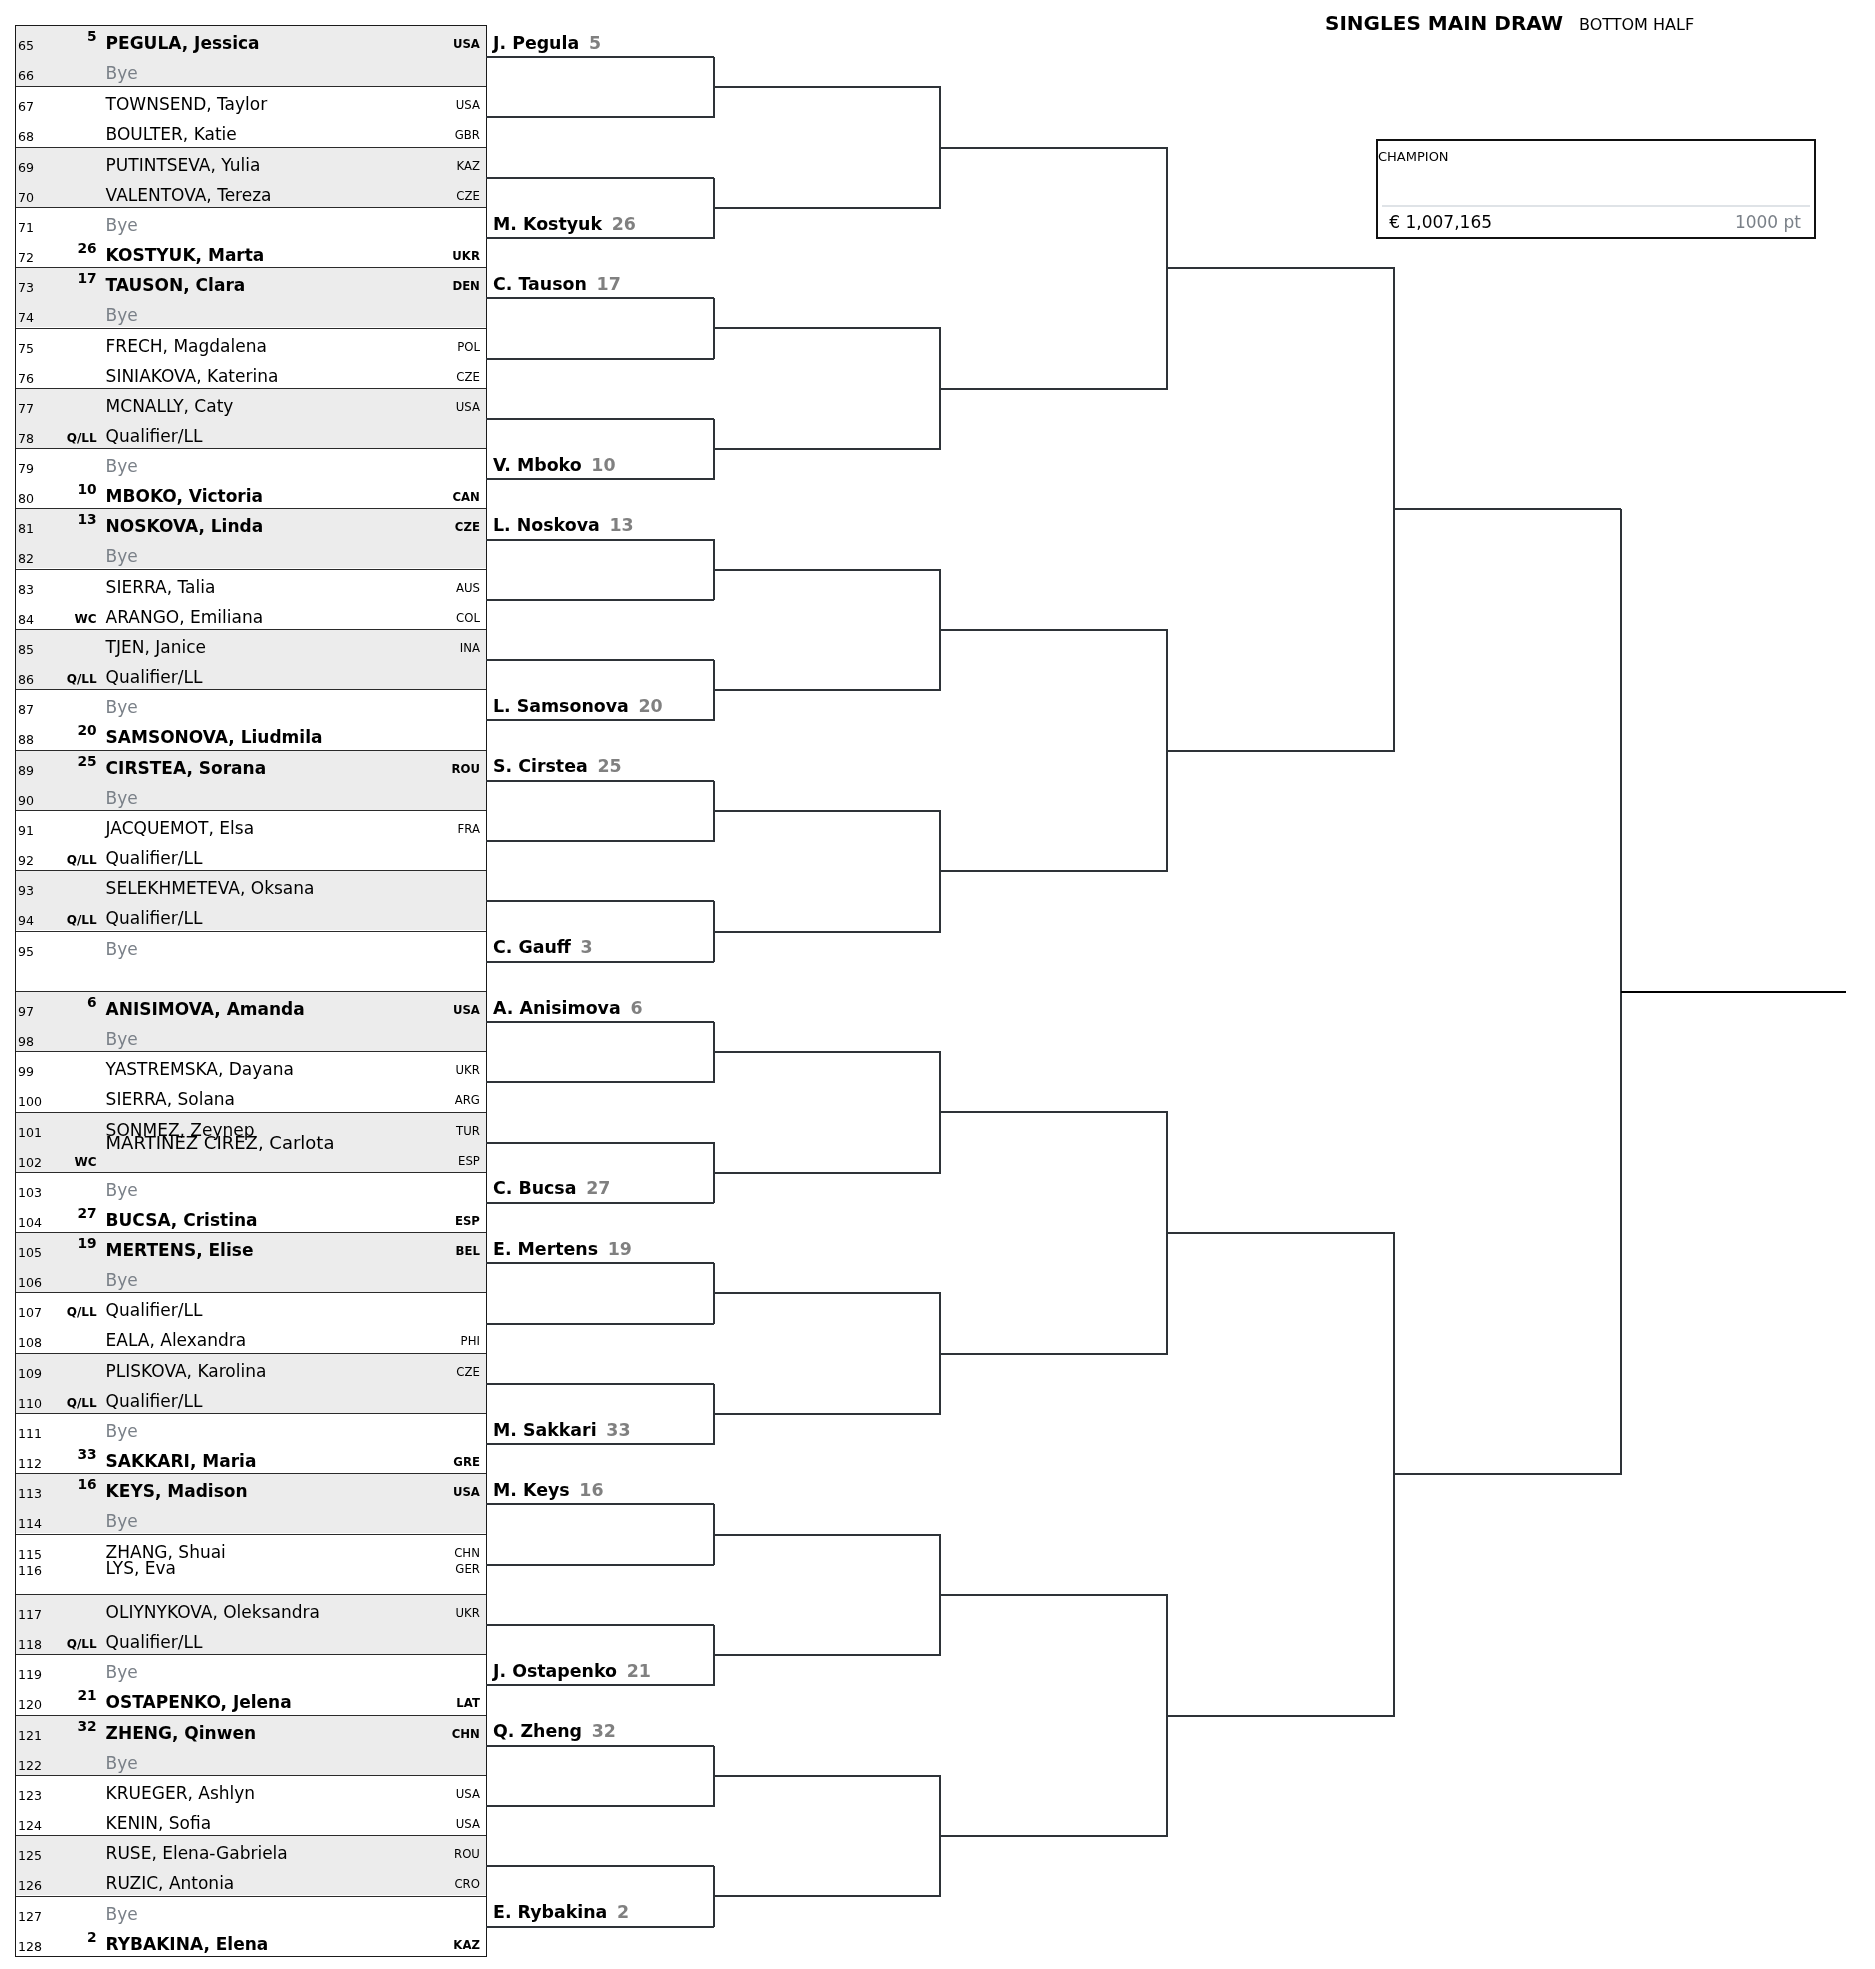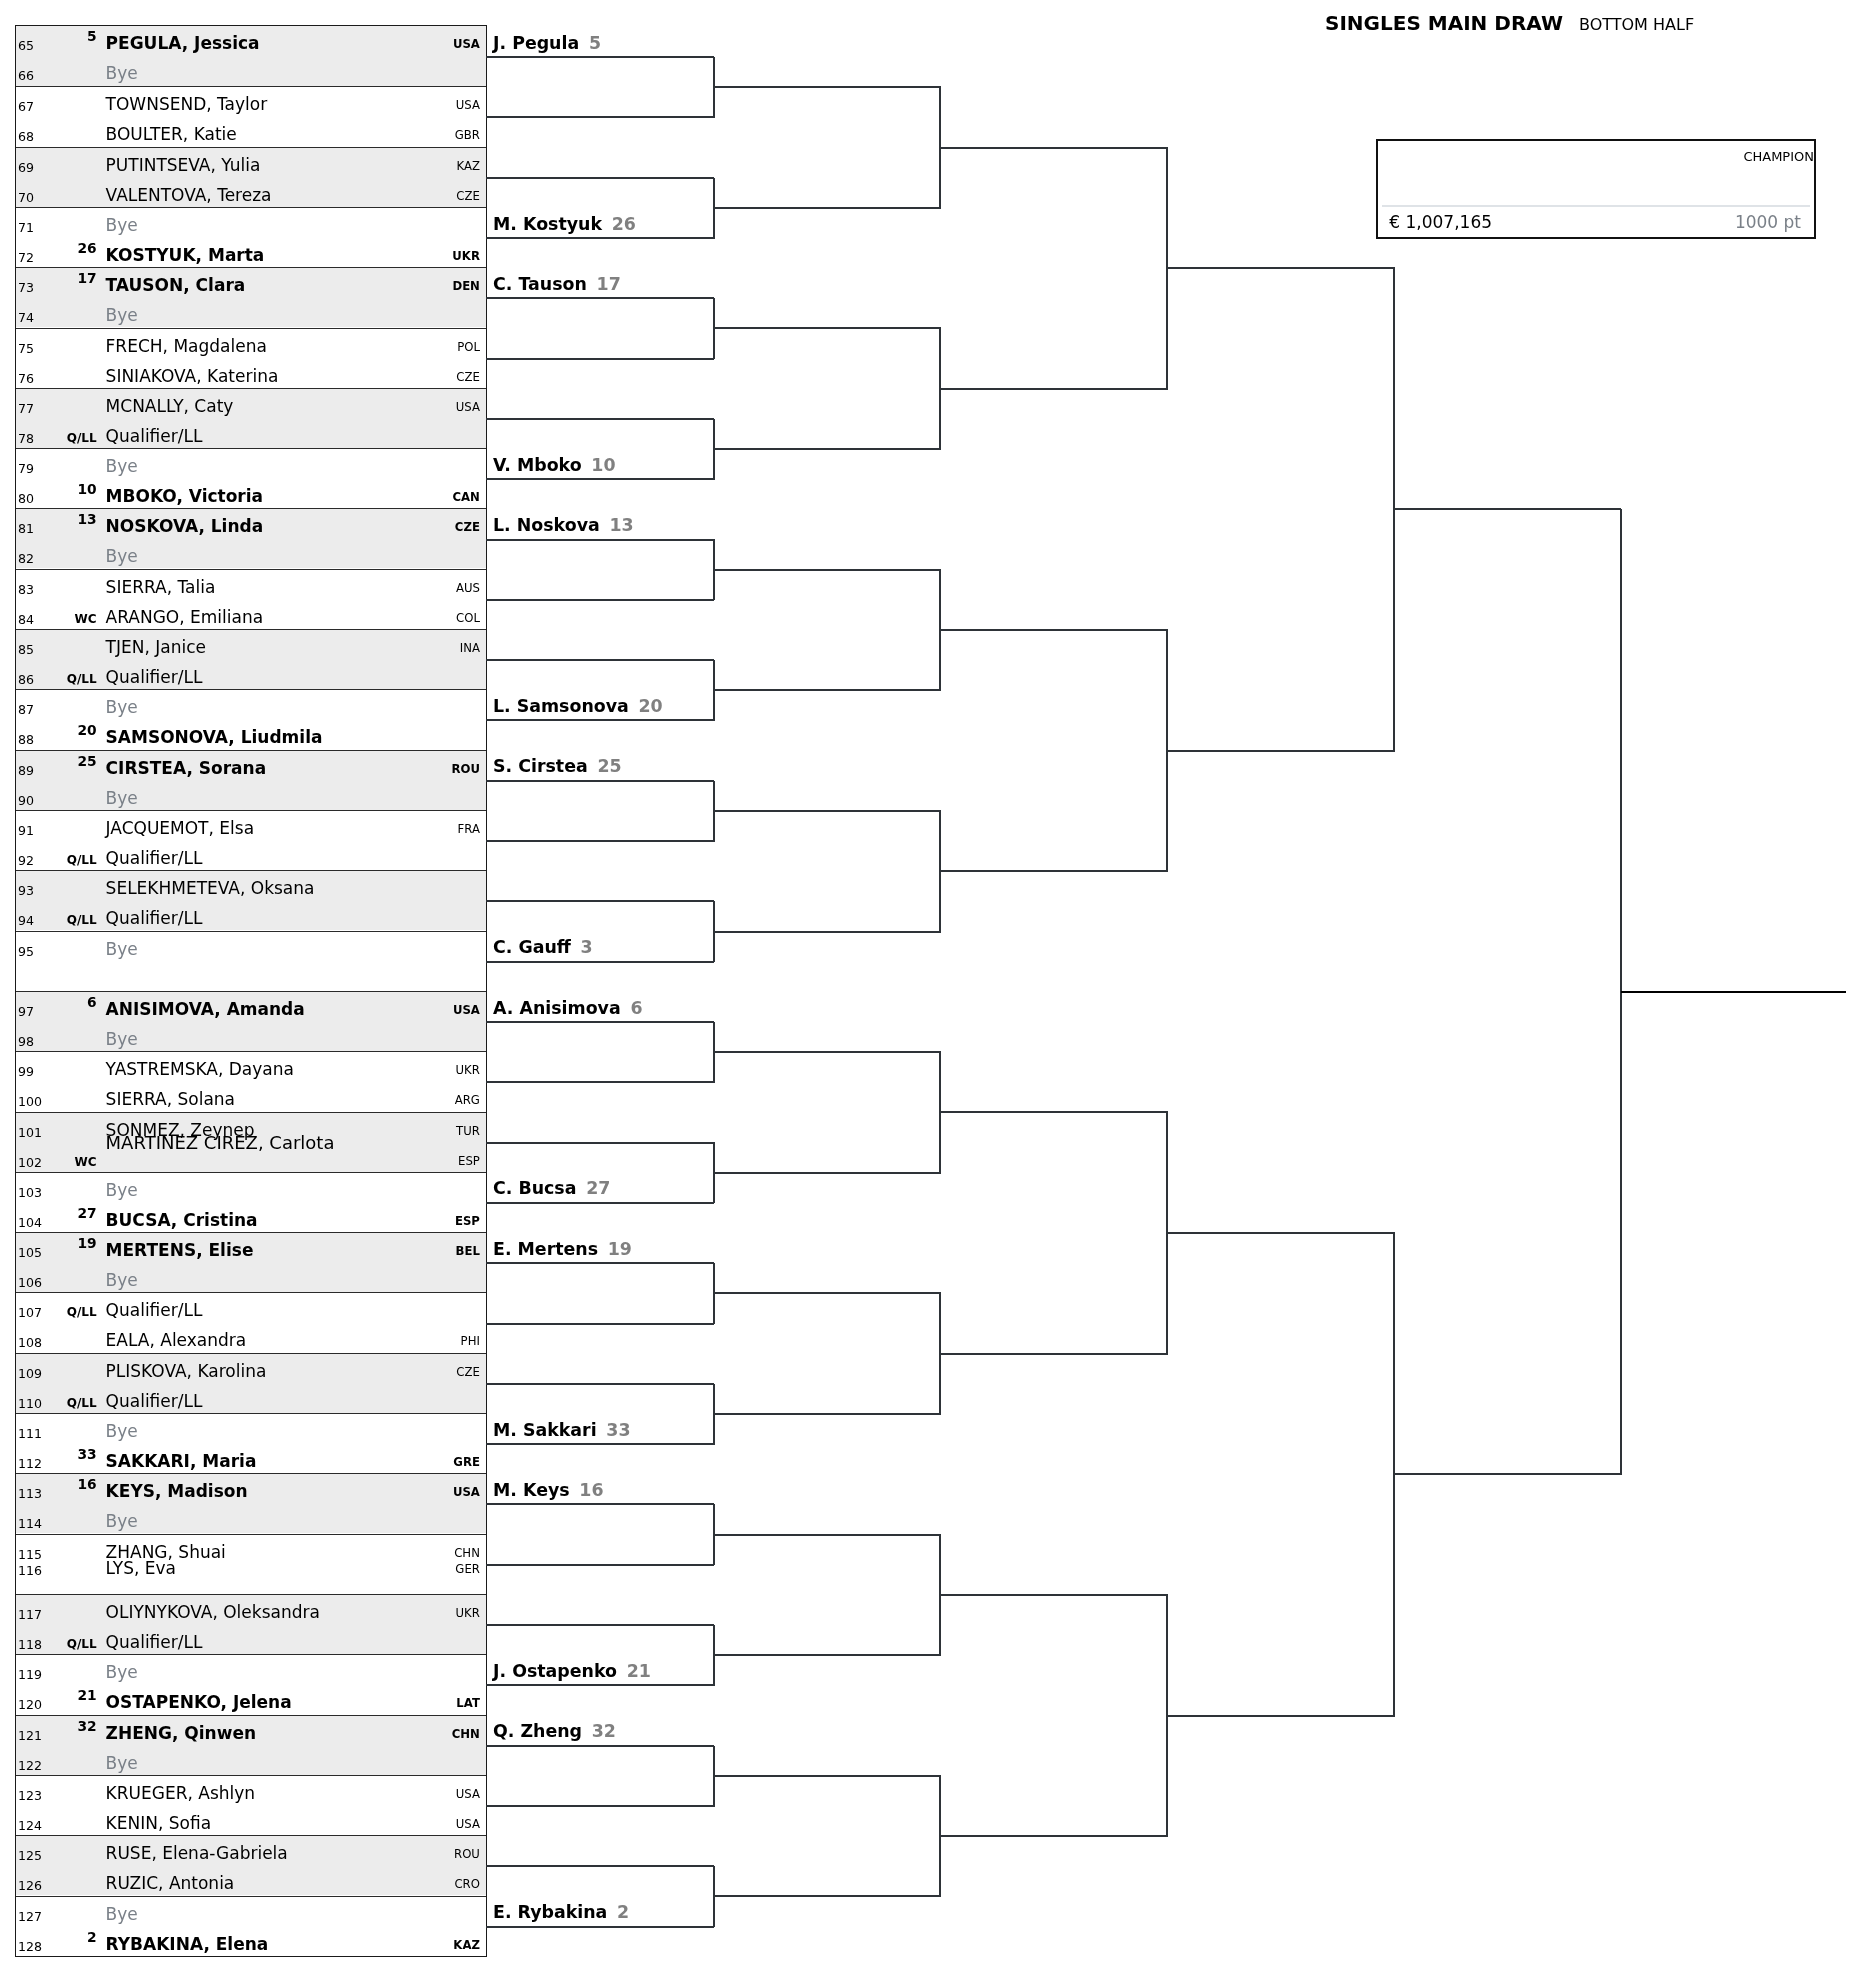--- a/index.html
+++ b/index.html
@@ -22,21 +22,21 @@
   .row .ctry { position:absolute; right:5.7px; bottom:4.9px; font-size:11.7px; line-height:14.6px; }
   .row .ctry.seeded { font-weight:bold; }
   .hline { position:absolute; height:1.6px; background:#2e3338; }
   .vline { position:absolute; width:1.6px; background:#2e3338; }
   .r2name { position:absolute; left:493px; font-size:17.4px; font-weight:bold; line-height:21px; white-space:nowrap; }
   .r2name .r2seed { color:#808080; margin-left:9.7px; }
   #title { position:absolute; left:1325px; top:11.3px; white-space:nowrap; }
   #title .main { font-size:20px; font-weight:bold; }
   #title .half { font-size:16px; margin-left:16px; }
   #champ-box { position:absolute; left:1376px; top:139px; width:436px; height:96px; border:2.4px solid #111; }
-  #champ-box .label { position:absolute; left:0; right:0; top:8px; text-align:right; font-size:13px; }
+  #champ-box .label { position:absolute; left:0; right:0; top:8px; text-align:left; font-size:13px; }
   #champ-box .divider { position:absolute; left:4px; right:4px; top:64px; height:1.6px; background:#dfe3e7; }
   #champ-box .prize { position:absolute; left:11.3px; top:71px; font-size:17px; }
   #champ-box .points { position:absolute; right:13px; top:71px; font-size:17px; color:#7a8088; }
   #final-line { position:absolute; height:2.4px; background:#000; }
 </style>
 </head>
 <body>
 
 <div id="title">
   <span class="main">SINGLES MAIN DRAW</span><span class="half">BOTTOM HALF</span>

